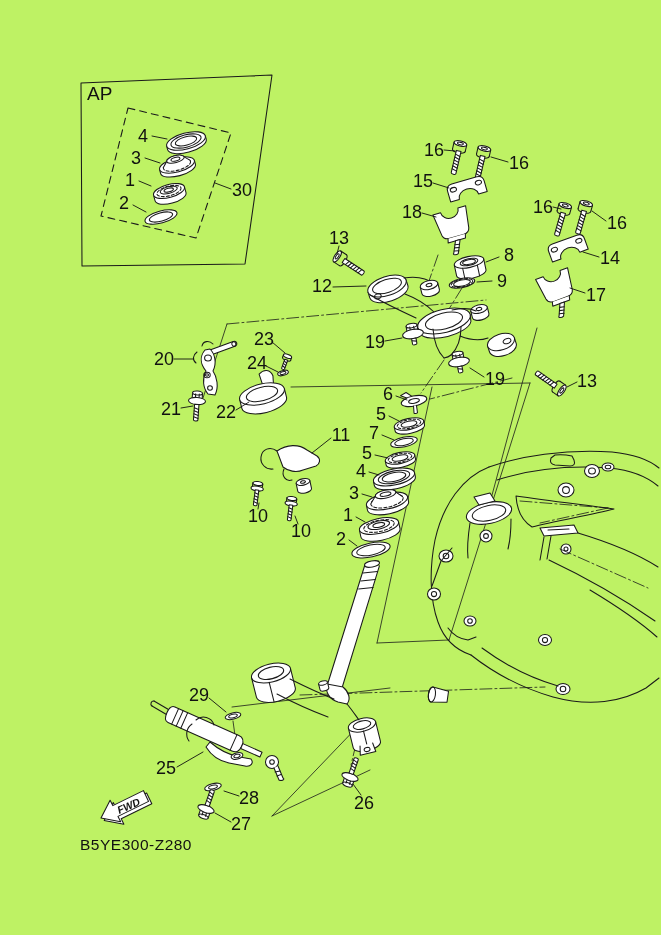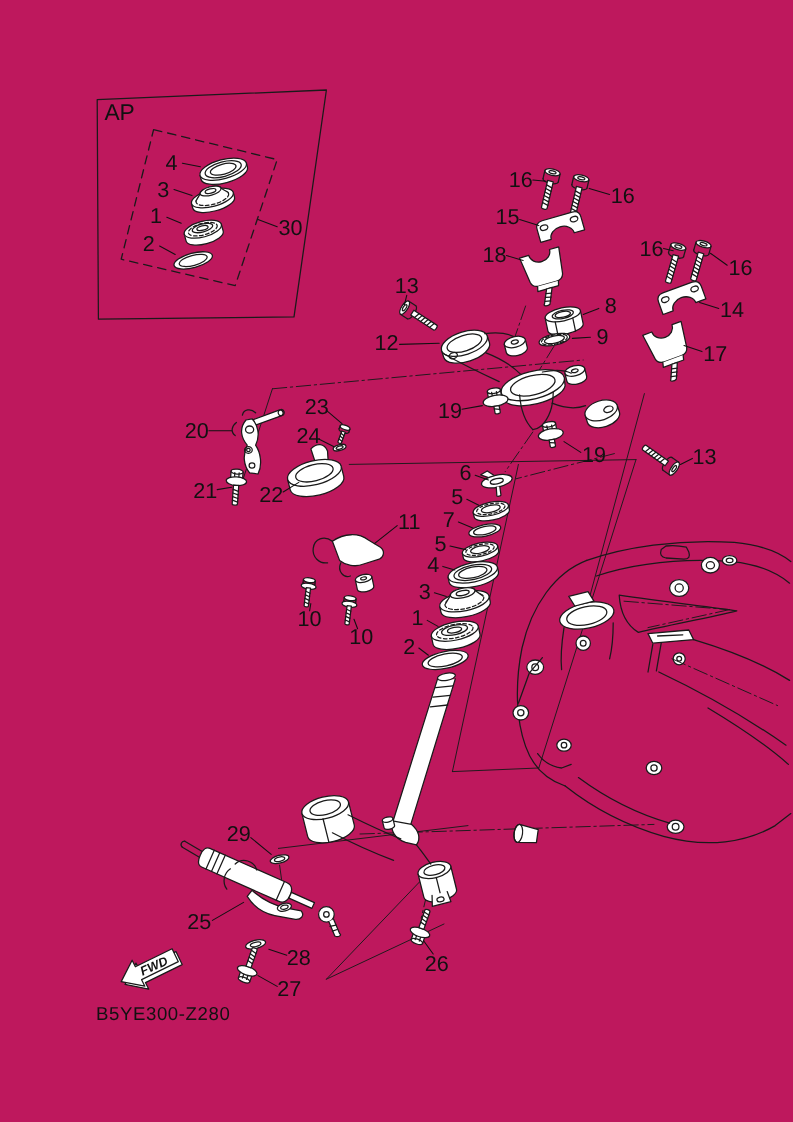--- a/index.html
+++ b/index.html
@@ -1,16 +1,16 @@
 <!DOCTYPE html>
 <html><head>
 <meta charset="utf-8">
 <style>
   html,body{margin:0;padding:0;background:#fff;}
-  .stage{position:relative;width:661px;height:935px;background:#be185d;overflow:hidden;
+  .stage{position:relative;width:661px;height:935px;background:#bef264;overflow:hidden;
          font-family:"Liberation Sans",sans-serif;}
   svg{position:absolute;left:0;top:0;}
   
   path,ellipse,circle,line,polyline,rect{stroke:#1a1a1a;fill:none;stroke-width:1.05;
         stroke-linecap:round;stroke-linejoin:round;}
   .w{fill:#ffffff;}
   .wn{fill:#ffffff;stroke:none;}
   .thin{stroke-width:0.8;}
   .dash{stroke-dasharray:7 5;stroke-width:1.1;}
   .ph{stroke-dasharray:12 3 2 3;stroke-width:0.8;}

